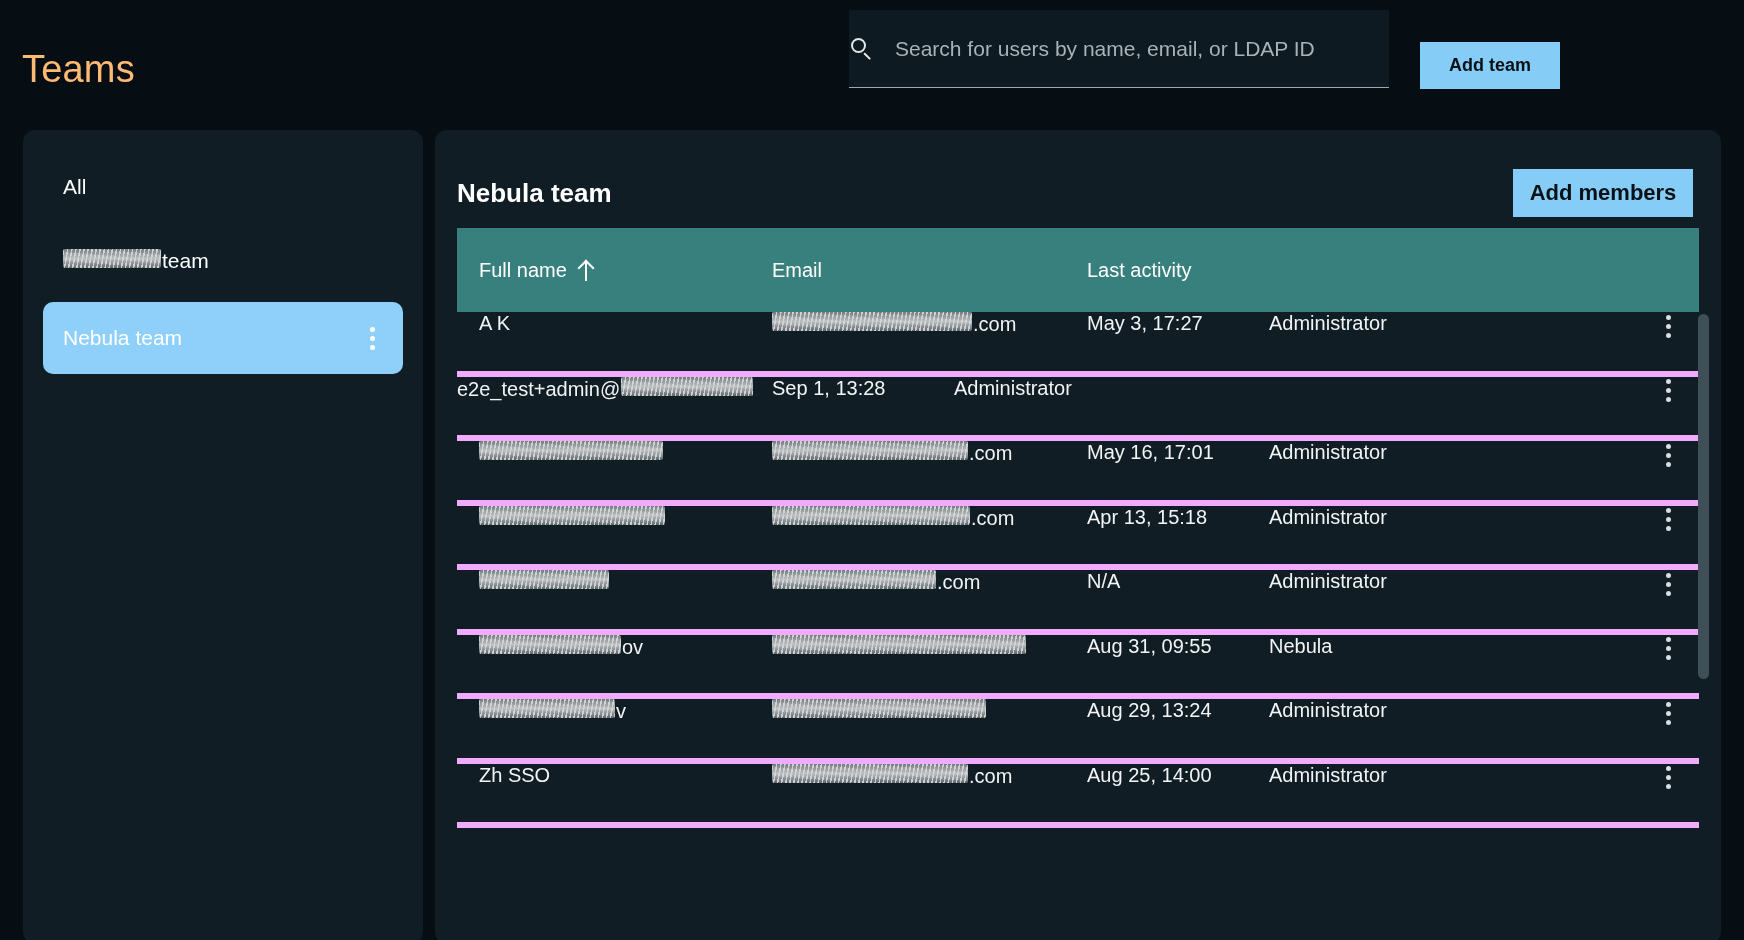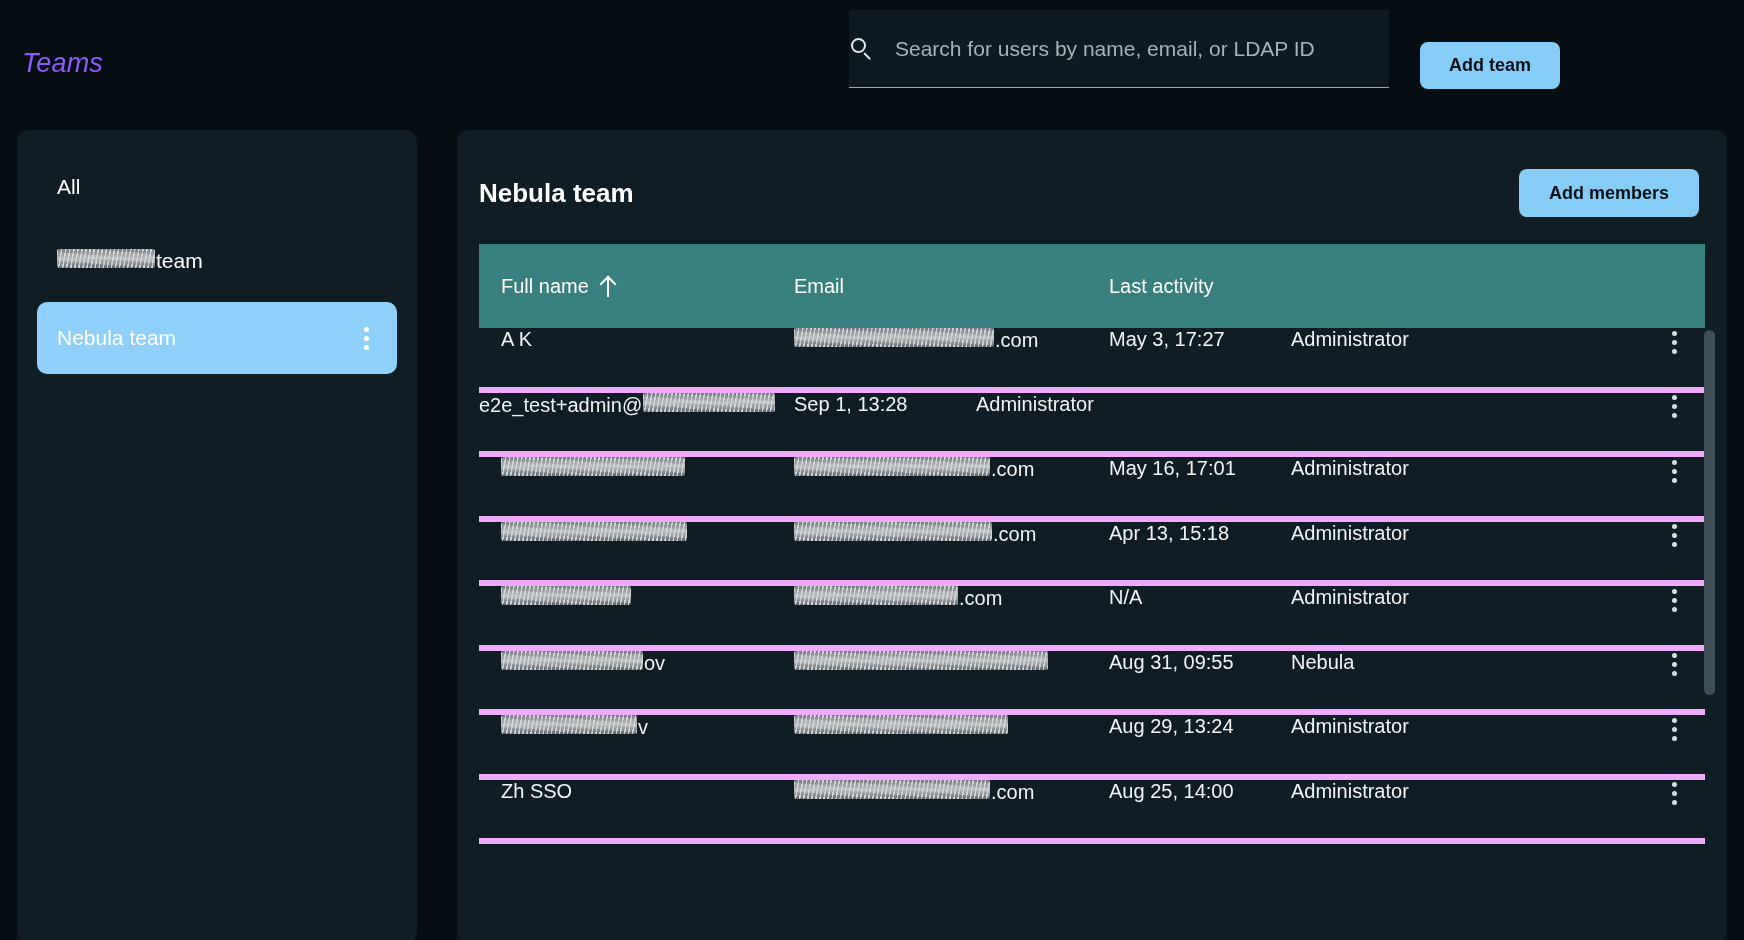--- a/index.html
+++ b/index.html
@@ -22,25 +22,24 @@
     position: relative;
     height: 130px;
     display: flex;
     align-items: center;
   }
 
   .page-title {
     position: absolute;
     left: 22px;
     top: 48px;
-    font-size: 27px;
+    font-size: 38px;
     font-weight: 400;
     letter-spacing: .2px;
-    color: #8b5cf6;
-    font-style: italic;
+    color: #fdba74;
   }
 
   .search-wrap {
     position: absolute;
     left: 849px;
     top: 10px;
     width: 540px;
     height: 78px;
     background: #0d1a21;
     border-bottom: 1px solid #9aa7ad;
@@ -81,43 +80,43 @@
     font-size: 21px;
     color: #e8eced;
     height: 40px;
   }
   .search-input::placeholder { color: #a8b2b7; opacity: 1; }
 
   .btn-primary {
     background: #85cdf7;
     color: #0a1116;
     border: none;
-    border-radius: 8px;
+    border-radius: 0;
     font-family: "Liberation Sans", sans-serif;
     font-weight: 700;
     cursor: pointer;
     white-space: nowrap;
   }
 
   .add-team-btn {
     position: absolute;
     left: 1420px;
     top: 42px;
     width: 140px;
     height: 47px;
     font-size: 18px;
   }
 
   
   .content {
     position: relative;
     height: 810px;
-    padding: 0 17px;
-    display: flex;
-    gap: 40px;
+    padding: 0 23px;
+    display: flex;
+    gap: 12px;
   }
 
   
   .sidebar {
     width: 400px;
     flex: 0 0 400px;
     background: #101d25;
     border-radius: 12px;
     padding: 24px 20px;
     height: 814px;
@@ -193,35 +192,34 @@
   }
   .main-title {
     font-size: 26px;
     font-weight: 700;
     color: #ffffff;
     flex: 1;
   }
   .add-members-btn {
     width: 180px;
     height: 48px;
-    font-size: 18px;
+    font-size: 22px;
   }
 
   
   .table {
     margin: 0 22px 0 22px;
     position: relative;
   }
 
   .thead {
     background: #38807d;
     display: flex;
     align-items: center;
     height: 84px;
-    margin-top: 16px;
   }
   .thead .cell {
     font-size: 20px;
     font-weight: 400;
     color: #ffffff;
     display: flex;
     align-items: center;
     gap: 12px;
   }
 

